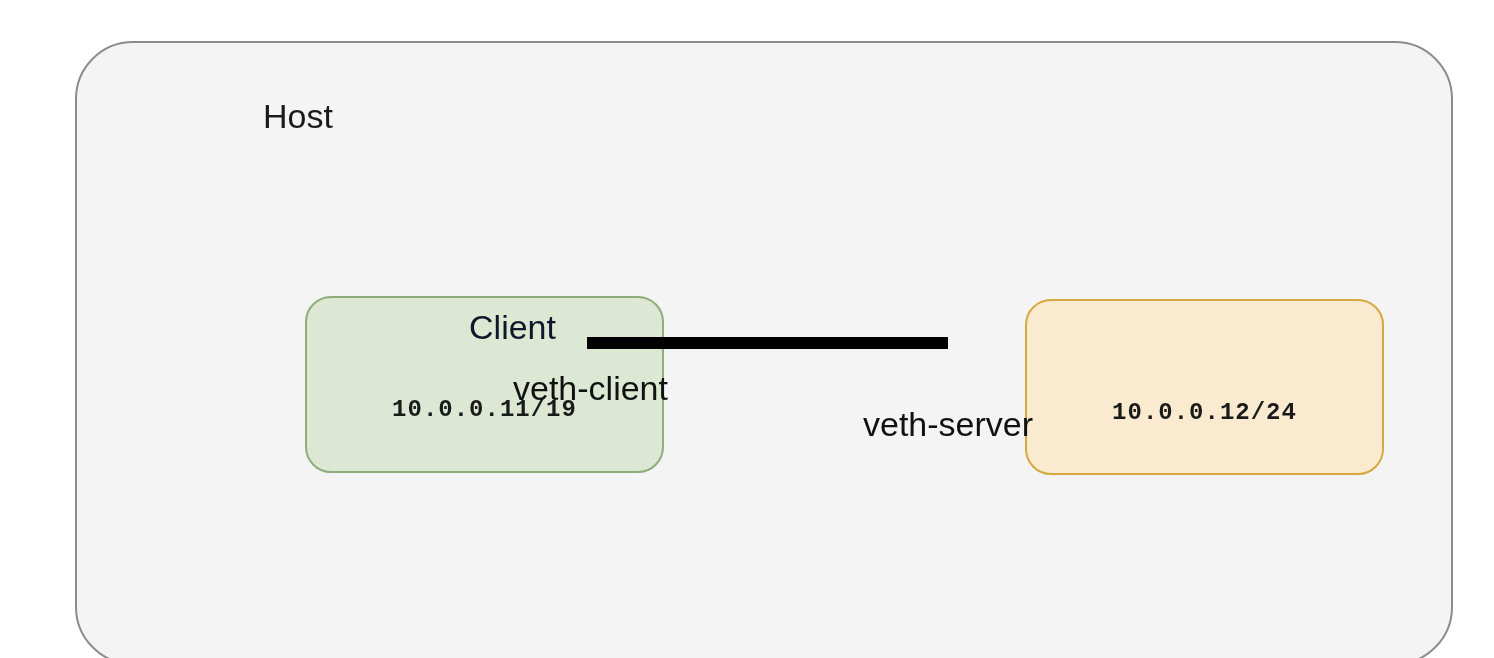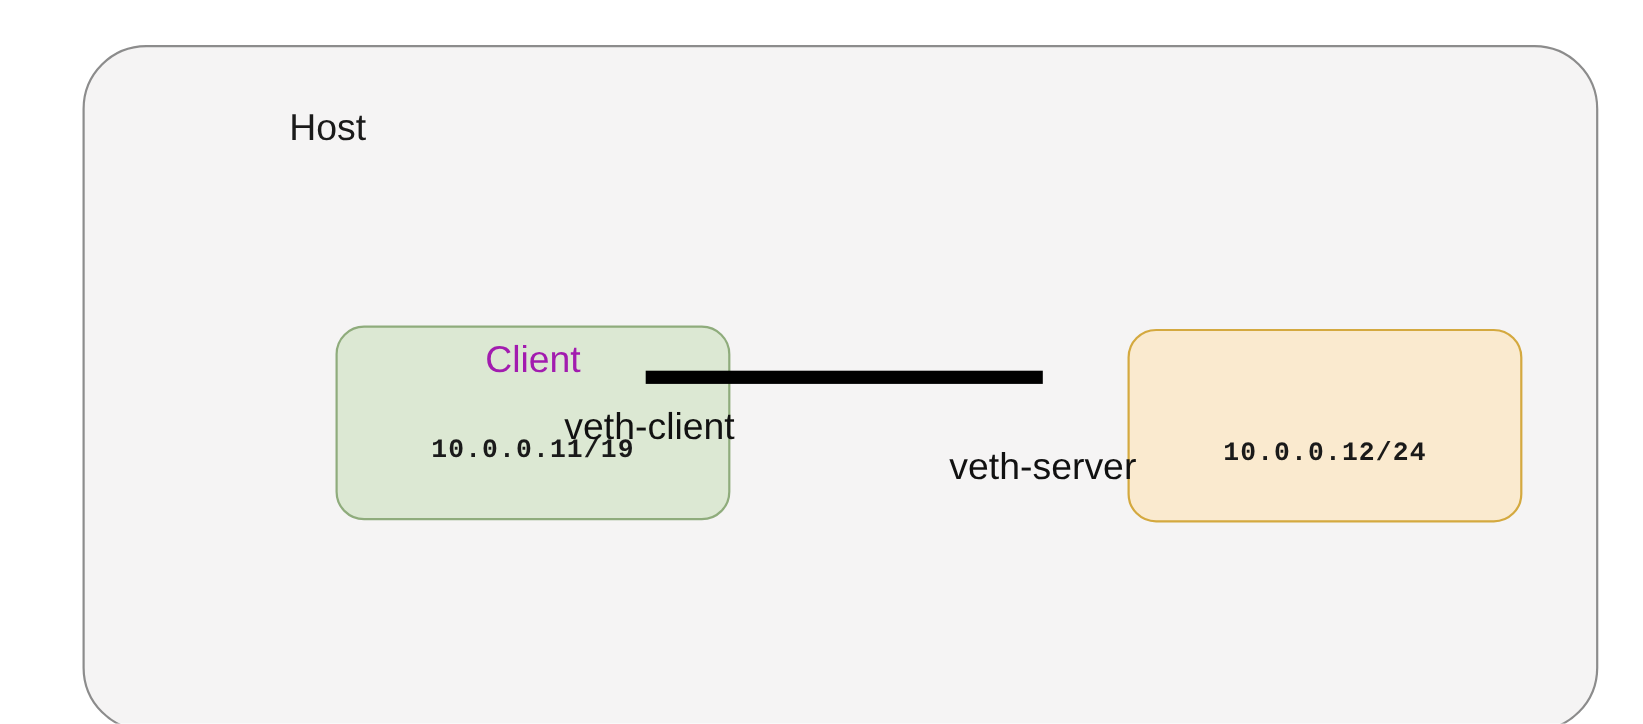--- a/index.html
+++ b/index.html
@@ -58,21 +58,22 @@
     border: 2px solid var(--server-border, #d4a93f);
   }
   .node-title {
     position: absolute;
     left: 0;
     top: 12px;
     width: 100%;
     text-align: center;
     font-size: 34px;
     line-height: 1;
-    color: #a21caf;
+    color: #0f172a;
+    padding-left: 28px;
   }
   .node-ip {
     position: absolute;
     left: 0;
     top: 100px;
     width: 100%;
     text-align: center;
     font-family: "Liberation Mono", "DejaVu Sans Mono", monospace;
     font-size: 24px;
     font-weight: 700;

